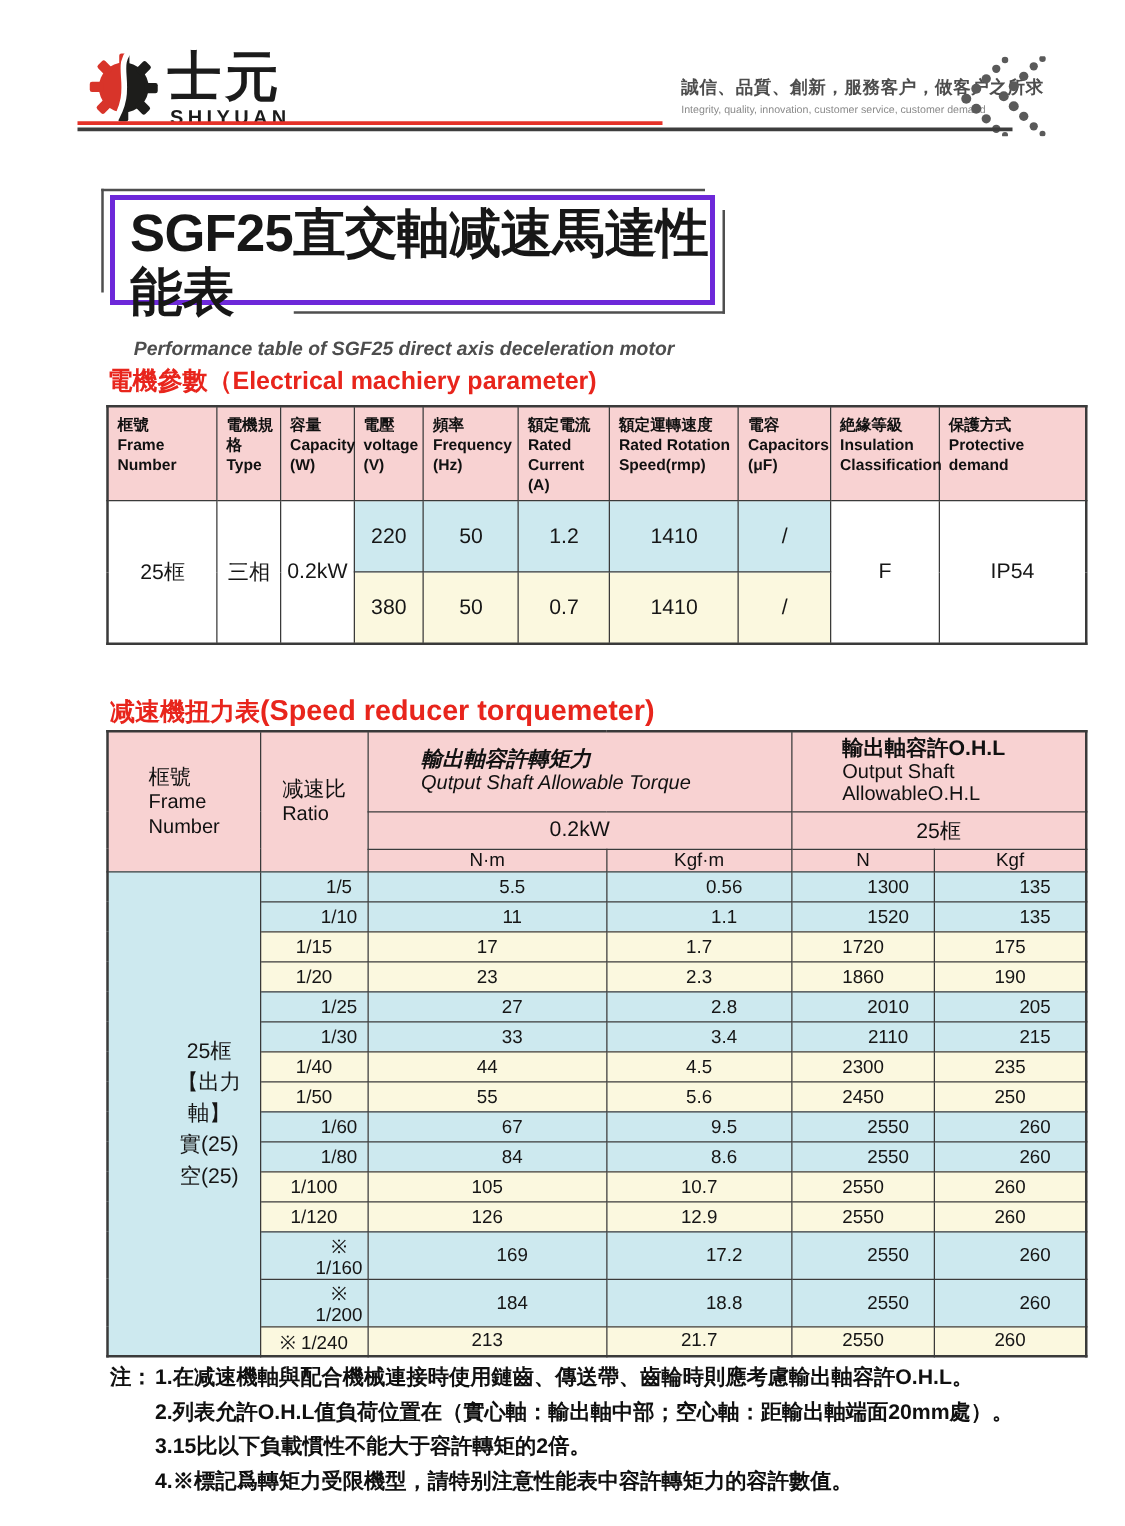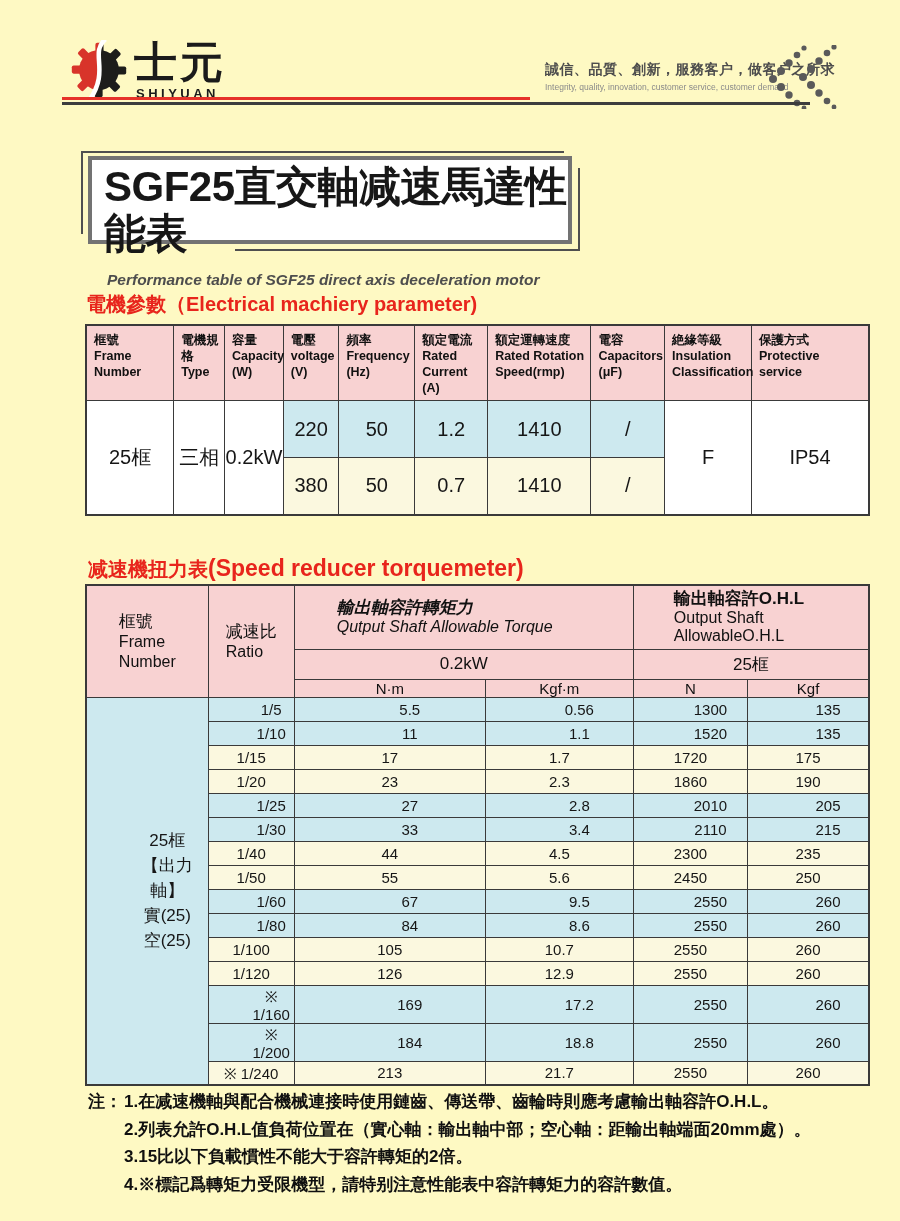--- a/index.html
+++ b/index.html
@@ -8,43 +8,43 @@
     --blue:#cde9ef;
     --yellow:#fbf8df;
     --line:#3a3a3a;
     --logo-red:#d8342a;
     --logo-black:#1d1d1b;
   }
   *{margin:0;padding:0;box-sizing:border-box;}
   body{background:#e9e9e9;font-family:"Liberation Sans", sans-serif;}
   .page{
     position:relative;width:900px;height:1221px;margin:0 auto;
-    background:#fef9c3;overflow:hidden;color:#161616;
+    background:#ffffff;overflow:hidden;color:#161616;
   }
 
   
   .logo{position:absolute;left:70px;top:40px;display:flex;align-items:flex-start;}
   .logo-gear{width:58px;height:60px;}
   .brand-text{margin-left:6px;}
   .brand-cn{font-size:43px;font-weight:900;letter-spacing:3px;color:#1b1b1b;line-height:1.05;}
-  .brand-en{font-size:13px;font-weight:700;letter-spacing:3.5px;color:#1b1b1b;margin-top:1px;margin-left:2px;}
+  .brand-en{font-size:16px;font-weight:700;letter-spacing:3.5px;color:#1b1b1b;margin-top:1px;margin-left:2px;}
 
   .slogan{position:absolute;left:545px;top:61px;}
   .slogan-cn{font-size:14px;font-weight:600;color:#4d4d4d;letter-spacing:0.5px;}
   .slogan-en{font-size:8.5px;color:#8a8a8a;margin-top:3px;}
 
   .chevrons{position:absolute;left:761px;top:45px;}
 
   .rule-red{position:absolute;left:62px;top:97px;width:468px;height:2.5px;background:#e63229;}
   .rule-dark{position:absolute;left:62px;top:102px;width:748px;height:2.5px;background:#3d3d3d;}
 
   
   .title-box{
     position:absolute;left:88px;top:156px;width:484px;height:88px;
-    border:4px solid #737373;background:#fff;padding:3px 0 0 12px;
+    border:4px solid #6d28d9;background:#fff;padding:3px 0 0 12px;
   }
   .title-box::before{
     content:"";position:absolute;left:-11px;top:-9px;width:101%;height:101%;
     border-left:2px solid #4f4f4f;border-top:2px solid #4f4f4f;
   }
   .title-box::after{
     content:"";position:absolute;right:-12px;bottom:-11px;width:72%;height:101%;
     border-right:2px solid #4f4f4f;border-bottom:2px solid #4f4f4f;
   }
   .title-main{font-size:42px;font-weight:900;letter-spacing:-0.5px;color:#171717;line-height:1.12;}
@@ -63,21 +63,21 @@
 
   
   .electrical-table{position:absolute;left:85px;top:324px;width:785px;}
   .electrical-table thead tr{height:70px;}
   .electrical-table th{
     background:var(--pink);vertical-align:top;text-align:left;
     padding:6px 2px 4px 7px;font-size:12.5px;line-height:1.28;font-weight:700;color:#111;
   }
   .electrical-table .h-en{white-space:pre-line;}
   .electrical-table tbody tr{height:57px;}
-  .electrical-table td{text-align:center;font-size:20px;background:#fff;}
+  .electrical-table td{text-align:center;font-size:17px;background:#fff;}
   .electrical-table .row-a .tinted{background:var(--blue);}
   .electrical-table .row-b .tinted{background:var(--yellow);}
 
   
   .reducer-table{position:absolute;left:85px;top:584px;width:785px;}
   .reducer-table th{background:var(--pink);color:#111;font-weight:400;}
   .r-head1{height:64px;}
   .r-head2{height:30px;}
   .r-head3{height:16px;border-radius:12px;}
   .rh-frame,.rh-ratio{text-align:center;vertical-align:middle;}
@@ -247,21 +247,21 @@
 (μF)</div>
           </th>
           <th>
             <div class="h-cn">絶緣等級</div>
             <div class="h-en">Insulation
 Classification</div>
           </th>
           <th>
             <div class="h-cn">保護方式</div>
             <div class="h-en">Protective
-service</div>
+demand</div>
           </th>
         </tr>
     </thead>
     <tbody>
       <tr class="row-a">
         <td rowspan="2">25框</td>
         <td rowspan="2">三相</td>
         <td rowspan="2">0.2kW</td>
         <td class="tinted">220</td>
         <td class="tinted">50</td>

